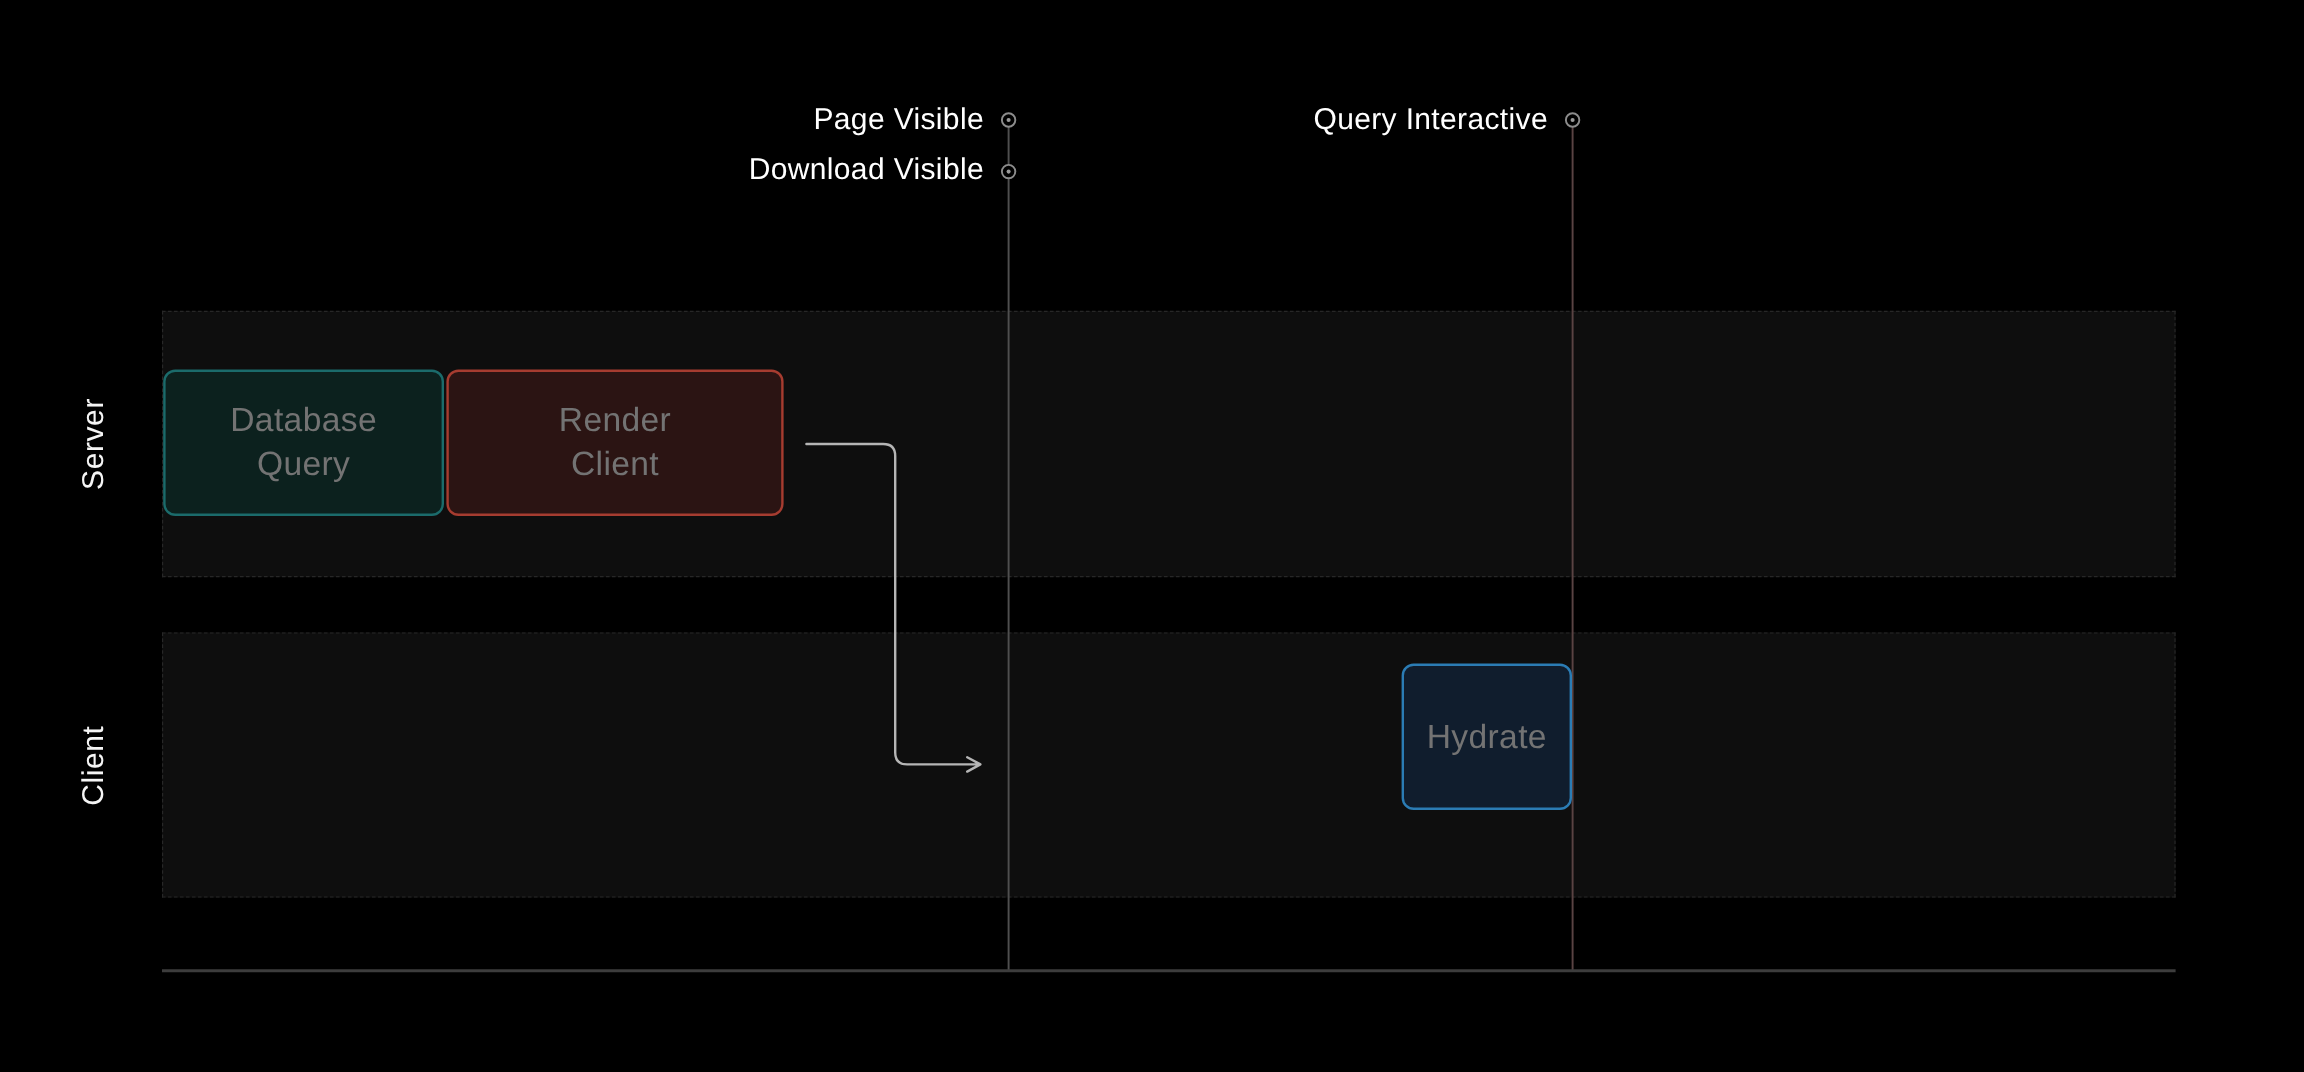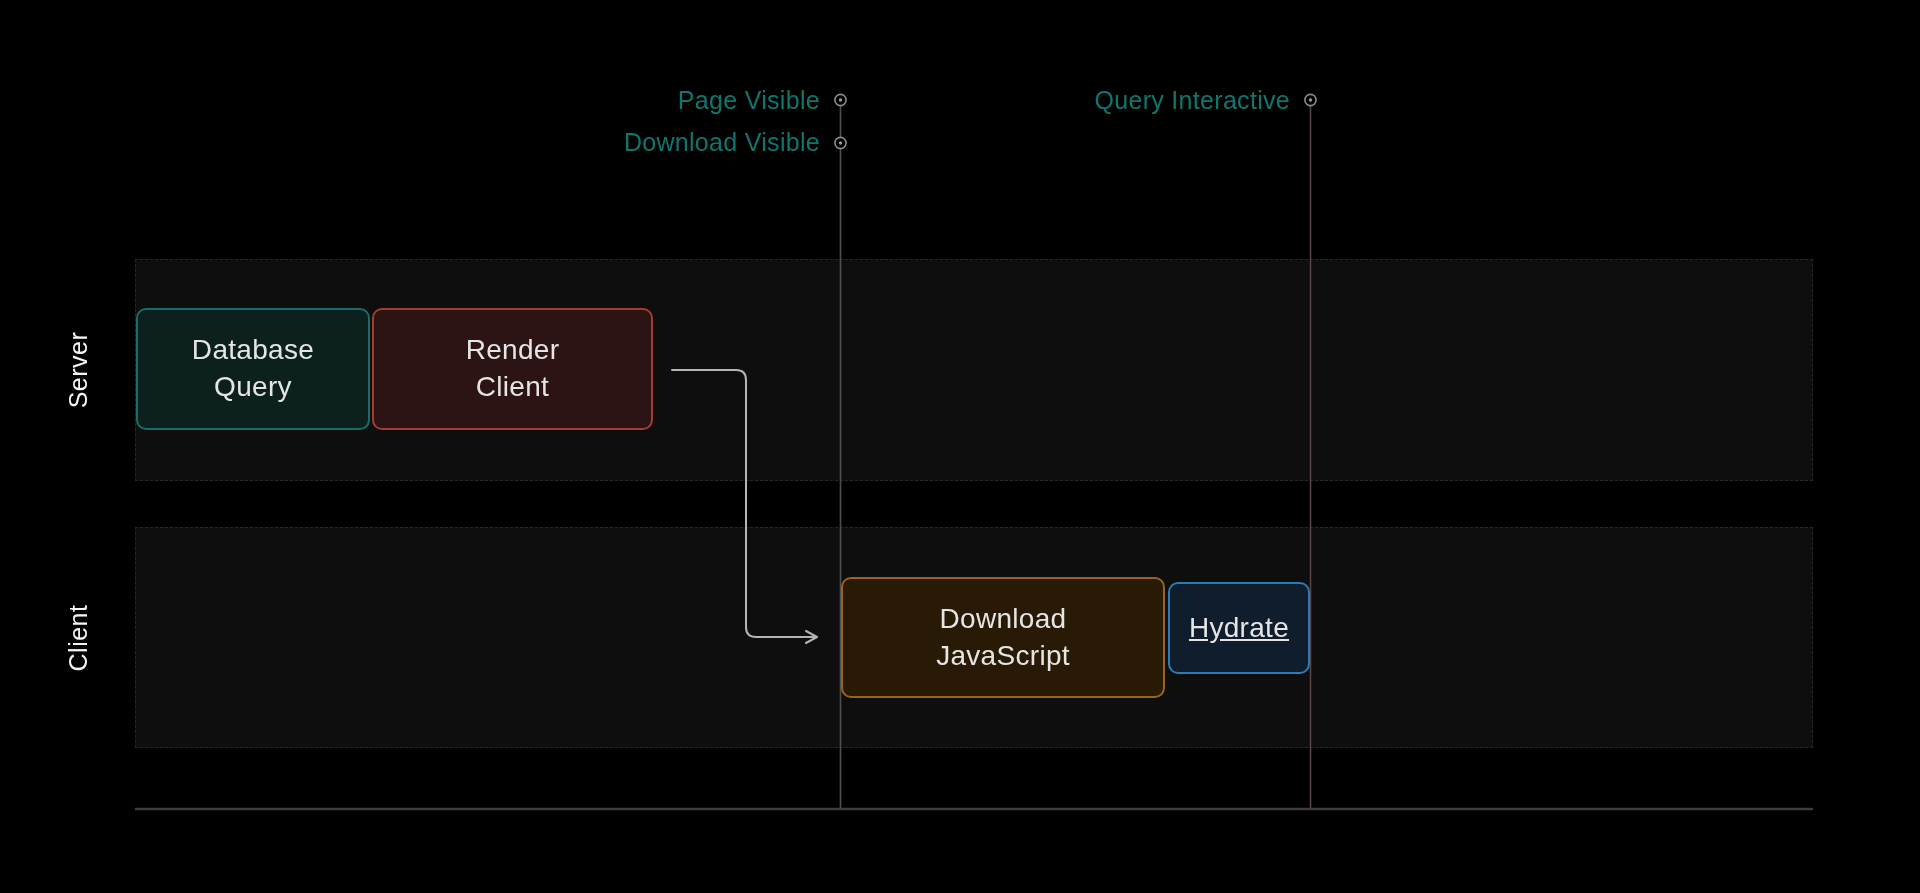--- a/index.html
+++ b/index.html
@@ -42,51 +42,51 @@
     white-space: nowrap;
     z-index: 3;
   }
   .lane-label.server { top: 370px; }
   .lane-label.client { top: 638px; }
 
   
   .marker-label {
     position: absolute;
     transform: translateY(-50%);
-    color: #0f766e;
+    color: #ffffff;
     font-size: 25px;
     letter-spacing: 0.3px;
     white-space: nowrap;
     text-align: left;
     z-index: 3;
   }
   .marker-label.page-visible     { top: 100px; right: 1100px; }
   .marker-label.content-visible  { top: 142px; right: 1100px; }
   .marker-label.page-interactive { top: 100px; right: 630px; }
 
   
   .task {
     position: absolute;
     border: 2px solid #555;
     border-radius: 10px;
     display: flex;
     align-items: center;
     justify-content: center;
     text-align: center;
-    color: #e5e5e5;
+    color: #737373;
     font-size: 28px;
     line-height: 1.32;
     letter-spacing: 0.3px;
     white-space: pre-line;
     z-index: 3;
   }
   .task-db       { left: 136px;  top: 308px; width: 234px; height: 122px; }
   .task-render   { left: 372px;  top: 308px; width: 281px; height: 122px; }
   .task-download { left: 841px;  top: 577px; width: 324px; height: 121px; }
-  .task-hydrate  { left: 1168px; top: 582px; width: 142px; height: 92px; text-decoration: underline; }
+  .task-hydrate  { left: 1168px; top: 553px; width: 142px; height: 122px; }
 </style>
 </head>
 <body>
 
 <div class="stage">
 
   <div class="band band-server"></div>
   <div class="band band-client"></div>
 
   <svg class="overlay" viewBox="0 0 1920 893">
@@ -120,21 +120,17 @@
   <div class="lane-label client">Client</div>
 
   <div class="task task-db" style="background: rgb(12, 33, 30); border-color: rgb(27, 107, 107);">
     <span>Database
 Query</span>
   </div>
   <div class="task task-render" style="background: rgb(43, 20, 19); border-color: rgb(166, 60, 48);">
     <span>Render
 Client</span>
   </div>
-  <div class="task task-download" style="background: rgb(40, 26, 5); border-color: rgb(154, 100, 32);">
-    <span>Download
-JavaScript</span>
-  </div>
   <div class="task task-hydrate" style="background: rgb(16, 29, 45); border-color: rgb(43, 124, 180);">
     <span>Hydrate</span>
   </div>
 
 </div>
 
 </body></html>

